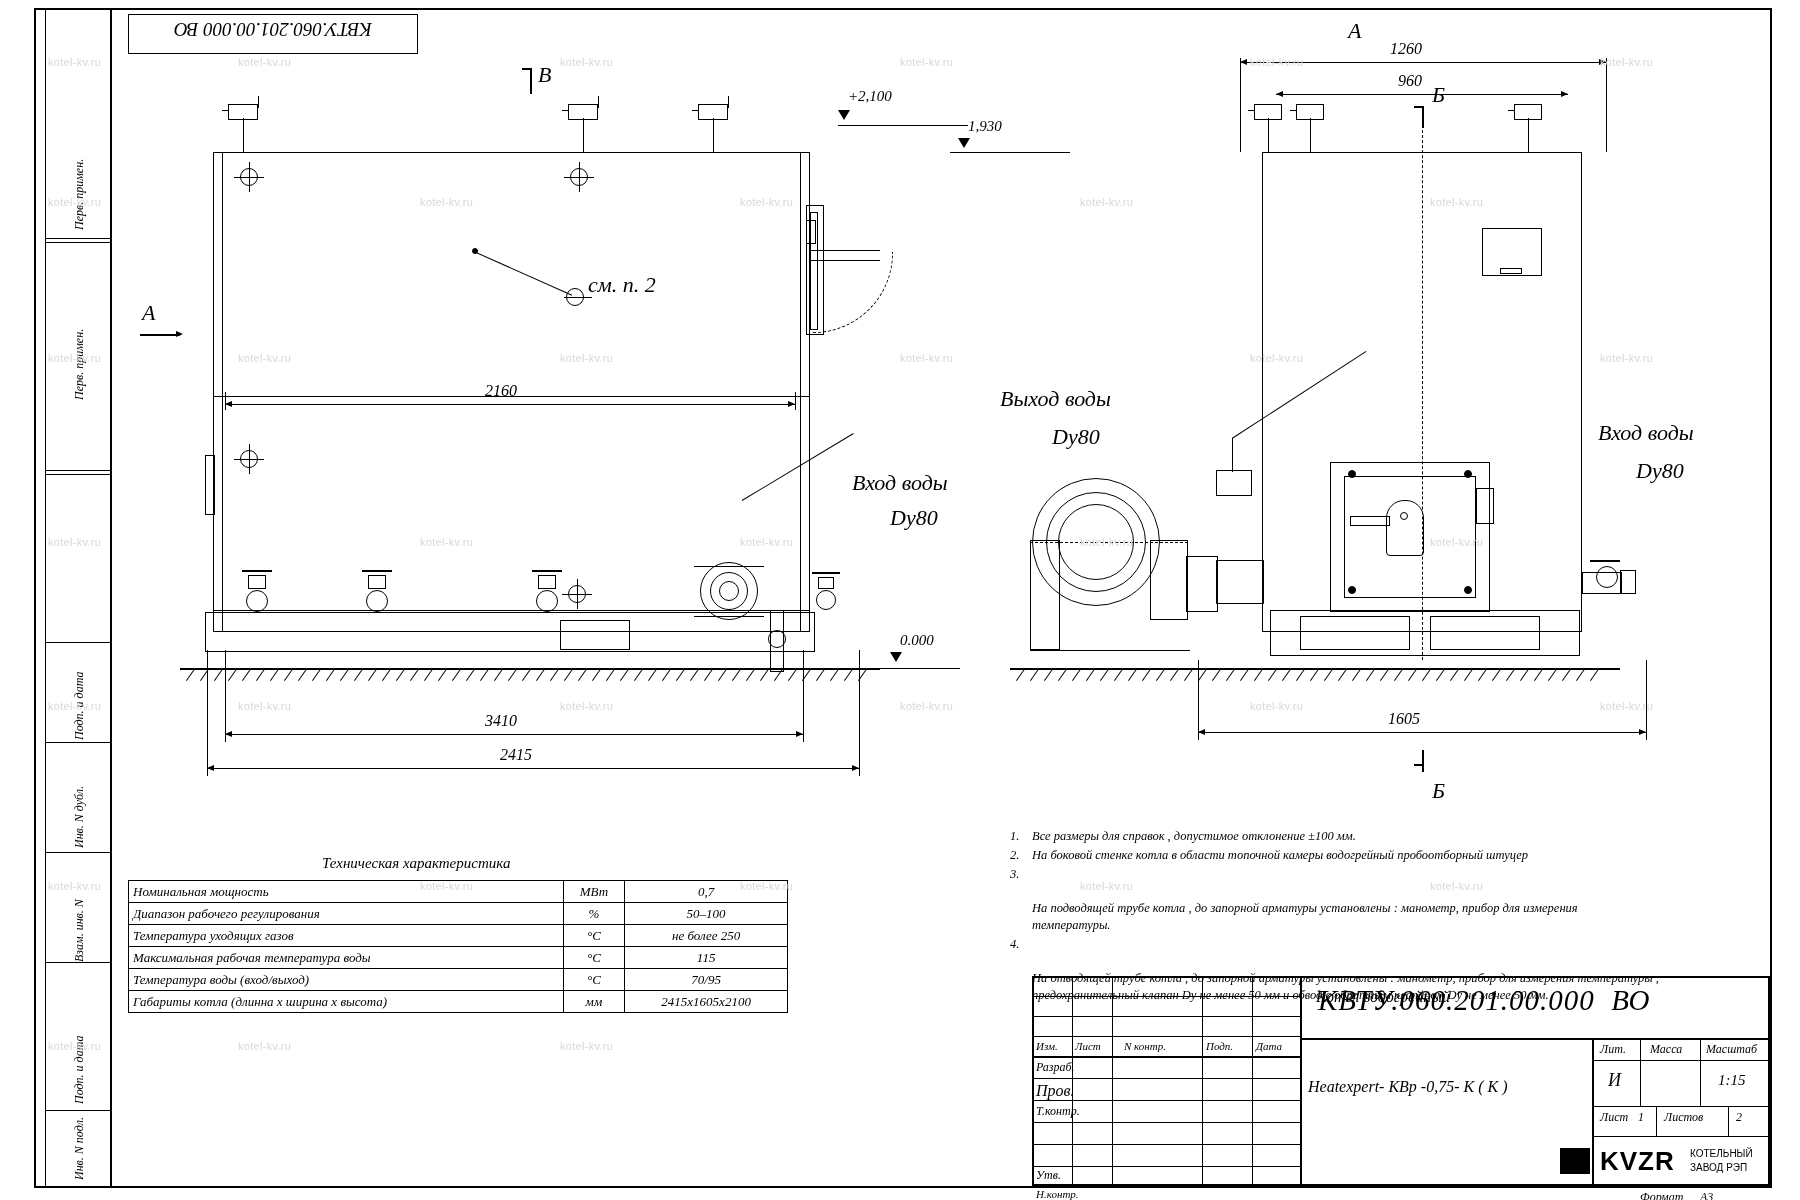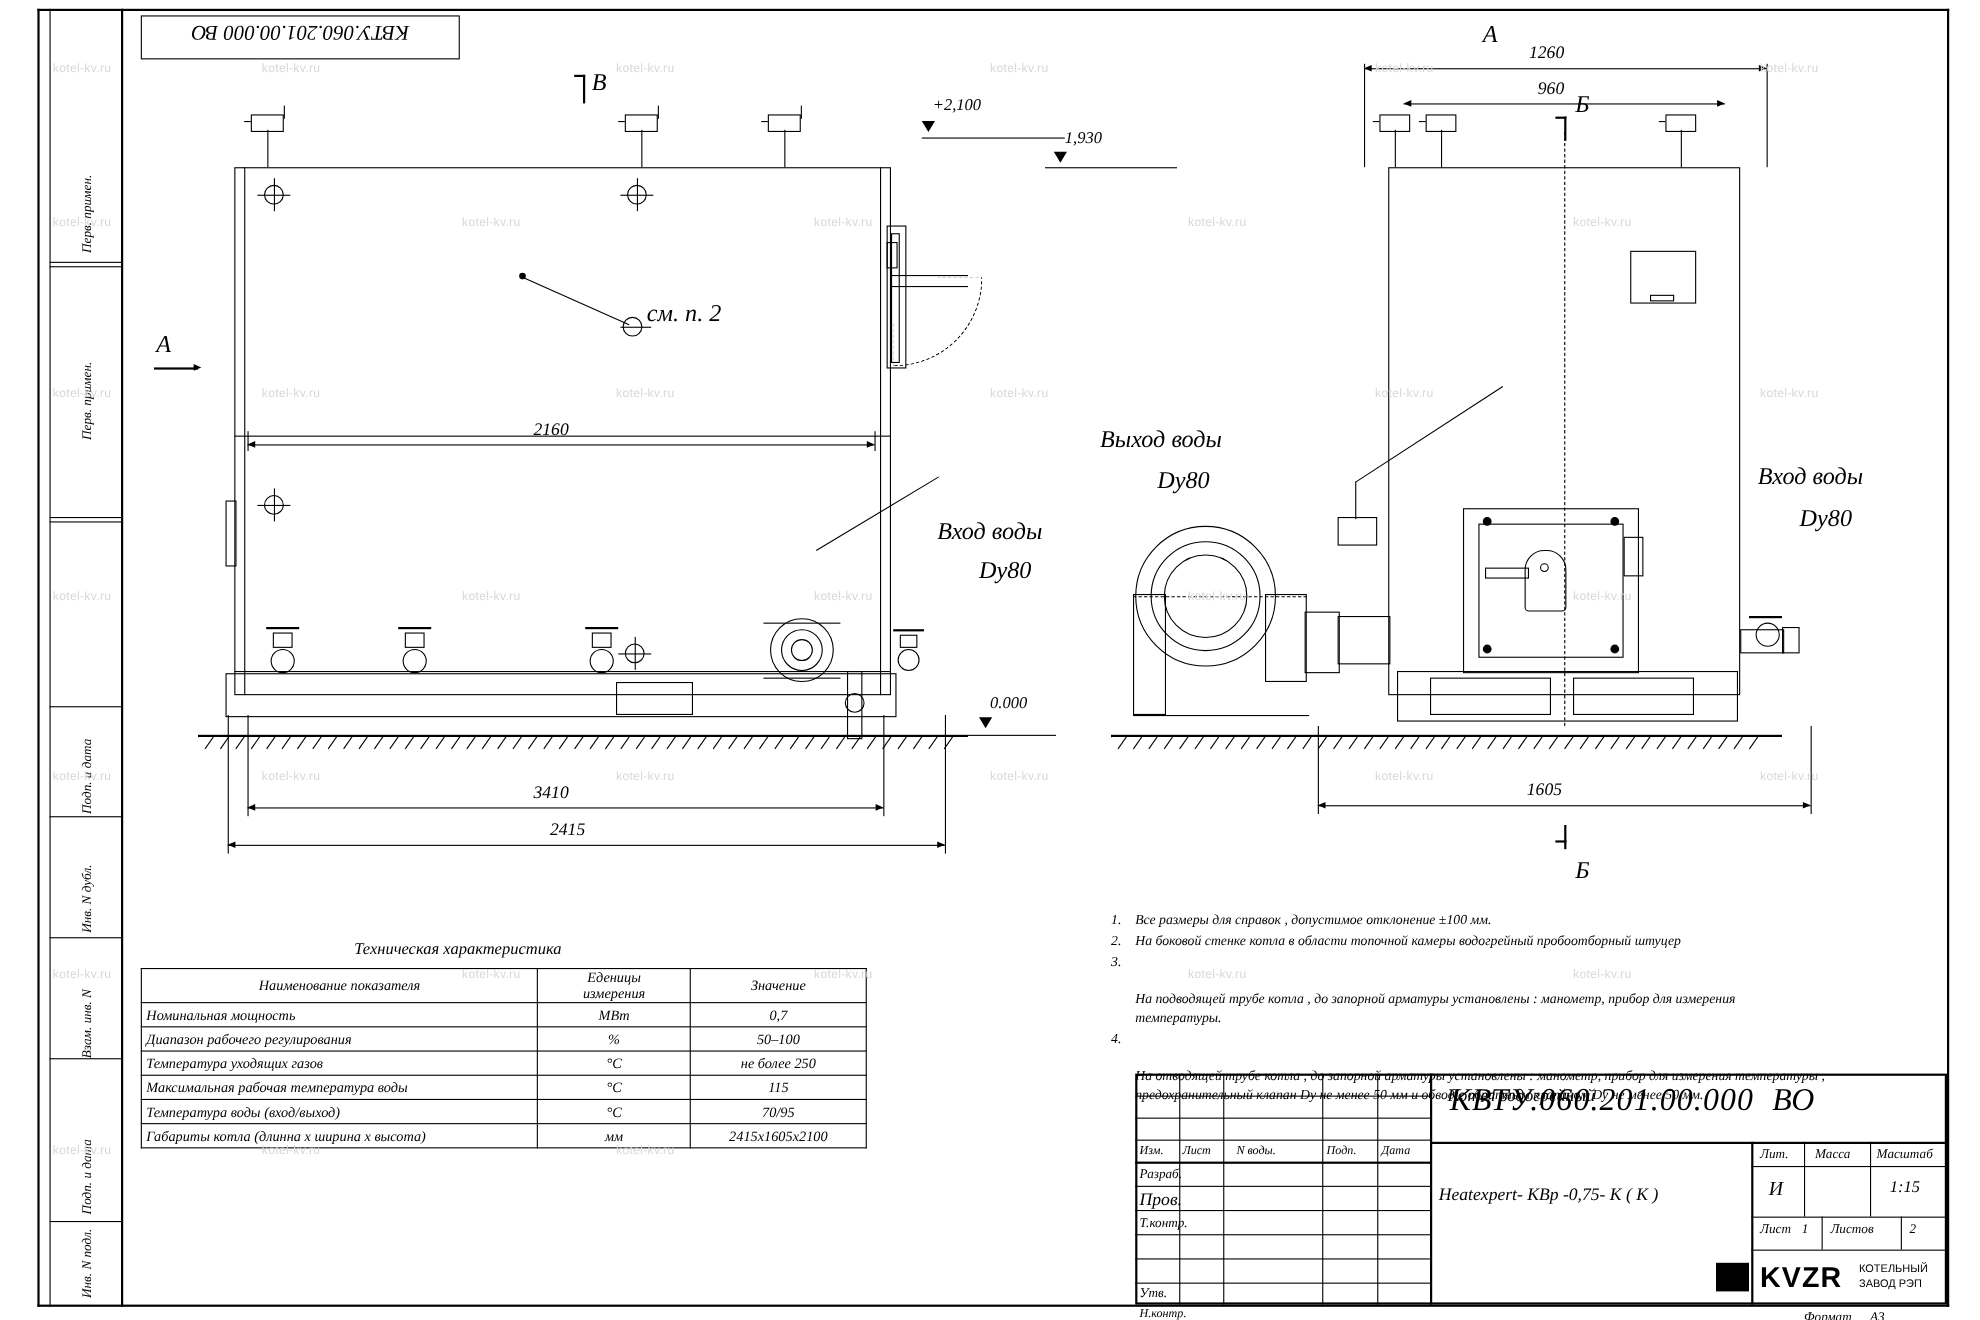--- a/index.html
+++ b/index.html
@@ -401,28 +401,20 @@
   <div class="dimline" style="left:1198px;top:732px;width:448px;"></div>
   <div class="arrowL" style="left:1198px;top:729px;"></div>
   <div class="arrowR" style="left:1639px;top:729px;"></div>
   <div class="ln vl" style="left:1198px;top:660px;height:80px;"></div>
   <div class="ln vl" style="left:1646px;top:660px;height:80px;"></div>
   <div class="lbl" style="left:1388px;top:710px;font-size:16px;">1605</div>
 
   <div class="lbl" style="left:322px;top:855px;font-size:15px;">Техническая характеристика</div>
   <table class="tch" style="left:128px;top:880px;width:660px;">
     <tbody>
-        <tr>
-      <td style="width:370px;" class="c">Наименование показателя</td>
-      <td style="width:135px;" class="c">
-        <div style="line-height:14px;">Еденицы</div>
-        <div style="line-height:14px;">измерения</div>
-      </td>
-      <td style="width:155px;" class="c">Значение</td>
-    </tr>
     <tr>
           <td>Номинальная мощность</td>
           <td class="c">МВт</td>
           <td class="c">0,7</td>
         </tr>
     <tr>
           <td>Диапазон рабочего регулирования</td>
           <td class="c">%</td>
           <td class="c">50–100</td>
         </tr>
@@ -483,21 +475,21 @@
   <div class="ln hl" style="left:1032px;top:1036px;width:268px;"></div>
   <div class="ln hl2" style="left:1032px;top:1056px;width:268px;"></div>
   <div class="ln hl" style="left:1032px;top:1078px;width:268px;"></div>
   <div class="ln hl" style="left:1032px;top:1100px;width:268px;"></div>
   <div class="ln hl" style="left:1032px;top:1122px;width:268px;"></div>
   <div class="ln hl" style="left:1032px;top:1144px;width:268px;"></div>
   <div class="ln hl" style="left:1032px;top:1166px;width:268px;"></div>
 
   <div class="txt" style="left:1036px;top:1040px;font-size:11px;">Изм.</div>
   <div class="txt" style="left:1075px;top:1040px;font-size:11px;">Лист</div>
-  <div class="txt" style="left:1124px;top:1040px;font-size:11px;">N воды.</div>
+  <div class="txt" style="left:1124px;top:1040px;font-size:11px;">N контр.</div>
   <div class="txt" style="left:1206px;top:1040px;font-size:11px;">Подп.</div>
   <div class="txt" style="left:1256px;top:1040px;font-size:11px;">Дата</div>
 
   <div class="txt" style="left:1036px;top:1060px;font-size:12px;">Разраб.</div>
   <div class="txt" style="left:1036px;top:1082px;font-size:16px;">Пров.</div>
   <div class="txt" style="left:1036px;top:1104px;font-size:12px;">Т.контр.</div>
   <div class="txt" style="left:1036px;top:1188px;font-size:11px;">Н.контр.</div>
   <div class="txt" style="left:1036px;top:1168px;font-size:12px;">Утв.</div>
 
   <div class="ln hl2" style="left:1300px;top:1038px;width:470px;"></div>

